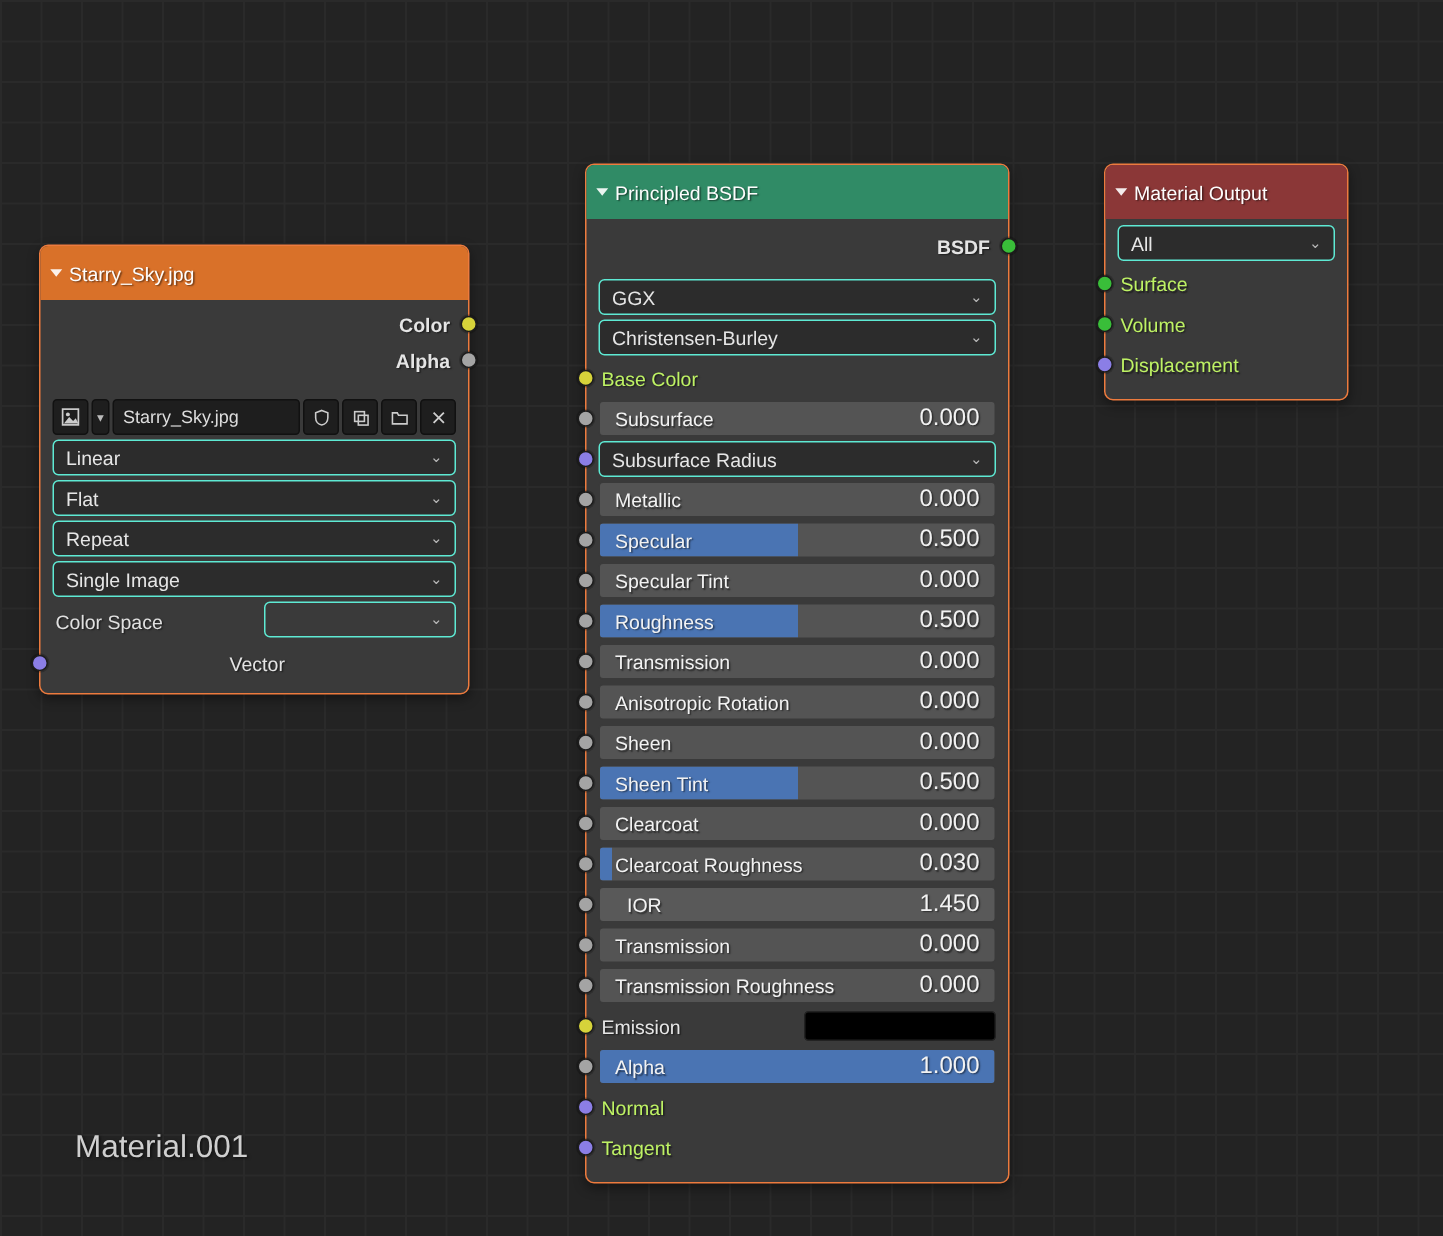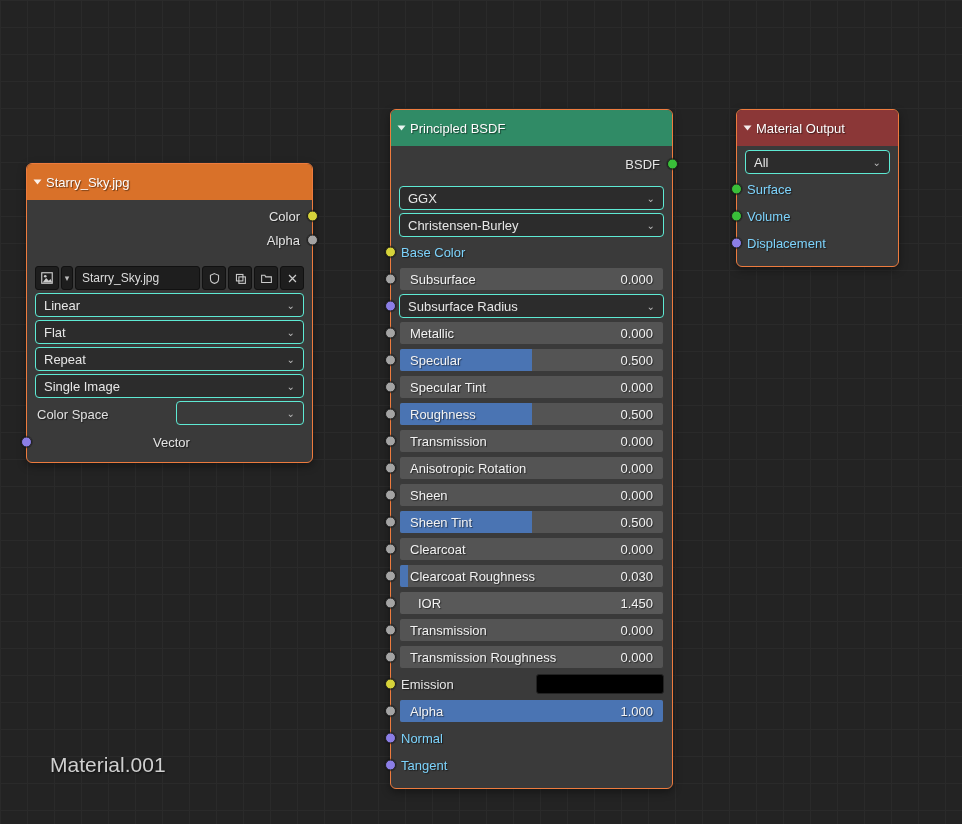--- a/index.html
+++ b/index.html
@@ -31,21 +31,21 @@
     color: #fdfdfd; font-size: 13px;
     text-shadow: 1px 1px 1px rgba(0,0,0,0.5);
   }
   .tri { width: 0; height: 0; border-left: 5px solid rgba(255,255,255,0.9); border-top: 4px solid transparent; border-bottom: 4px solid transparent; transform: rotate(90deg); }
   .header-orange { background: #d97129; }
   .header-green  { background: #308b66; }
   .header-red    { background: #8b3737; }
 
   .node-body { padding: 4px 8px 8px 8px; }
   .out-row, .in-row { position: relative; height: 24px; display: flex; align-items: center; font-size: 13px; color: #e4e4e4; }
-  .out-row { justify-content: flex-end; padding-right: 4px; text-shadow: 1px 1px 1px rgba(0,0,0,0.5); }
+  .out-row { justify-content: flex-end; padding-right: 4px; text-shadow: 1px 1px 1px rgba(0,0,0,0.5); font-weight: bold; }
   .in-row  { justify-content: center; padding-left: 4px; text-shadow: 1px 1px 1px rgba(0,0,0,0.5); }
 
   .socket {
     position: absolute; width: 11px; height: 11px; border-radius: 50%;
     border: 1px solid #1c1c1c; top: 50%; transform: translateY(-50%);
     box-shadow: 0 0 0 1px rgba(0,0,0,0.2);
   }
   .socket.left  { left: -14px; }
   .socket.right { right: -14px; }
   .s-yellow { background: #d6d33a; }
@@ -68,33 +68,33 @@
   .slider {
     flex: 1; height: 100%; background: #545454; border-radius: 3px;
     position: relative; overflow: hidden; display: flex; align-items: center;
     border: 1px solid #3a3a3a;
   }
   .slider .fill {
     position: absolute; left: 0; top: 0; bottom: 0;
     background: #4a74b3;
   }
   .slider .lbl { position: relative; z-index: 2; padding-left: 10px; font-size: 13px; color: #f2f2f2; text-shadow: 1px 1px 1px rgba(0,0,0,0.5); }
-  .slider .val { position: absolute; right: 10px; z-index: 2; font-size: 13px; color: #f2f2f2; text-shadow: 1px 1px 1px rgba(0,0,0,0.5); }
+  .slider .val { position: absolute; right: 10px; z-index: 2; font-size: 16px; color: #f2f2f2; text-shadow: 1px 1px 1px rgba(0,0,0,0.5); }
 
   .color-row {
     position: relative; height: 24px; margin-bottom: 3px;
     display: flex; align-items: center; gap: 10px;
   }
   .color-row .lbl { font-size: 13px; color: #e6e6e6; padding-left: 2px; text-shadow: 1px 1px 1px rgba(0,0,0,0.5); }
   .color-swatch { margin-left: auto; width: 128px; height: 20px; border-radius: 3px; border: 1px solid #222; }
 
   .label-row {
     position: relative; height: 24px; margin-bottom: 3px;
     display: flex; align-items: center; padding-left: 2px;
-    font-size: 13px; color: #7dd3fc; text-shadow: 1px 1px 1px rgba(0,0,0,0.5);
+    font-size: 13px; color: #bef264; text-shadow: 1px 1px 1px rgba(0,0,0,0.5);
   }
 
   .imgfield {
     display: flex; gap: 2px; margin-bottom: 3px; height: 24px;
   }
   .imgfield .iconbtn, .imgfield .txt {
     background: #1e1e1e; border: 1px solid #111; border-radius: 3px;
     display: flex; align-items: center; justify-content: center;
     color: #ddd; font-size: 12px; cursor: pointer;
   }

